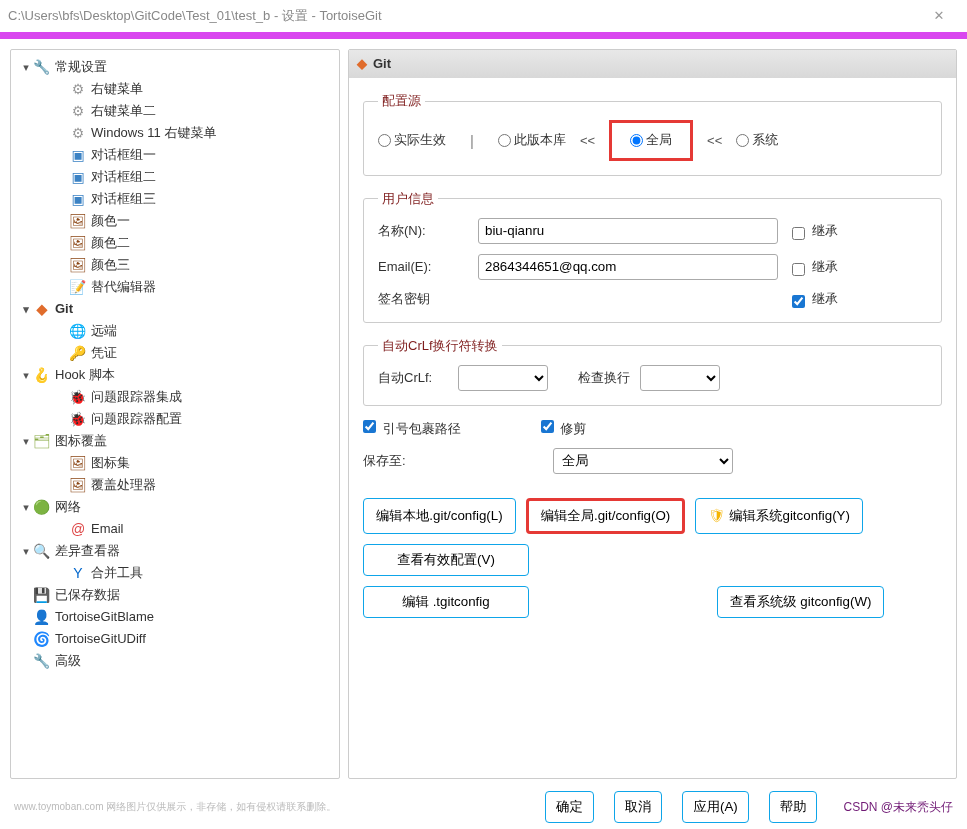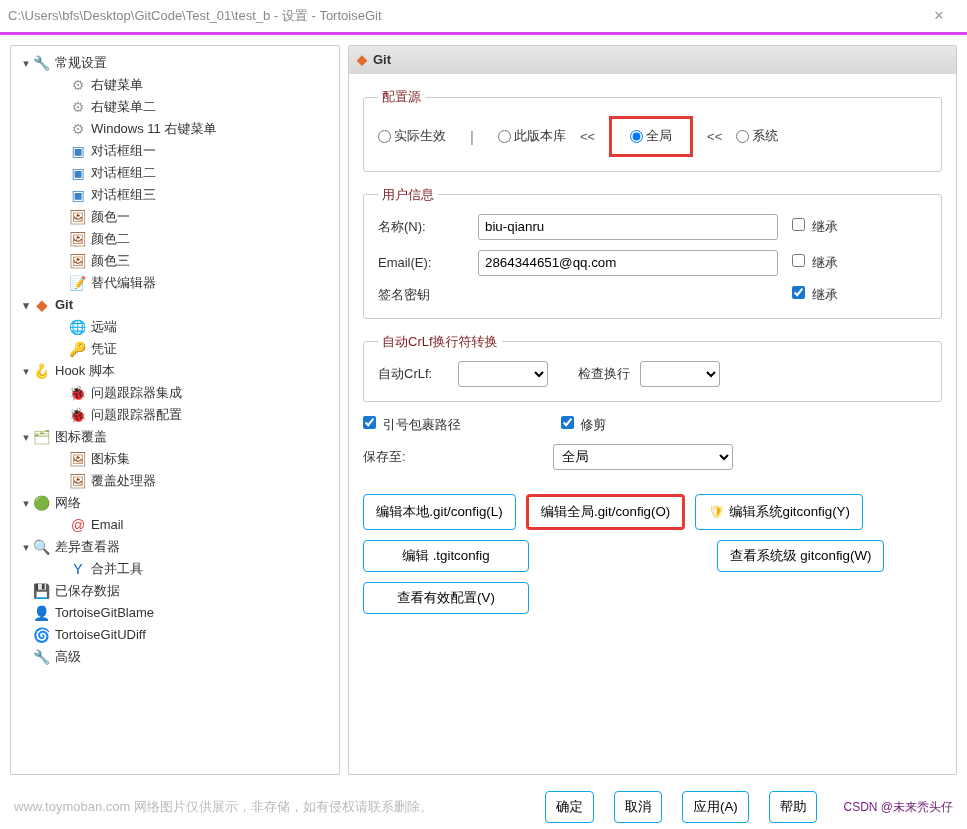--- a/index.html
+++ b/index.html
@@ -1,19 +1,19 @@
 <!DOCTYPE html>
 <html><head>
 <meta charset="utf-8">
 <style>
 * { box-sizing: border-box; font-family: "Microsoft YaHei", "Segoe UI", sans-serif; }
 body { margin: 0; background: #fff; font-size: 13px; color: #333; width: 967px; height: 829px; overflow: hidden; position: relative; }
 
 
-.titlebar { height: 30px; line-height: 30px; padding: 16px 8px; color: #888; border-bottom: 3px solid #d946ef; display: flex; align-items: center; }
+.titlebar { height: 30px; line-height: 30px; padding: 16px 8px; color: #888; border-bottom: 7px solid #d946ef; display: flex; align-items: center; }
 .titlebar .title { flex: 1; }
 .titlebar .close { width: 40px; text-align: center; color: #999; cursor: pointer; }
 
 
 .main { display: flex; height: 750px; padding: 10px; gap: 8px; }
 .tree-panel { width: 330px; border: 1px solid #ccc; border-radius: 2px; overflow-y: auto; padding: 6px 4px; }
 .content-panel { flex: 1; border: 1px solid #ccc; border-radius: 2px; display: flex; flex-direction: column; overflow: hidden; }
 
 
 .tree-item { display: flex; align-items: center; height: 22px; line-height: 22px; cursor: pointer; white-space: nowrap; }
@@ -33,31 +33,31 @@
 .row { display: flex; align-items: center; margin-bottom: 10px; }
 .row:last-child { margin-bottom: 0; }
 .radio-row { display: flex; align-items: center; gap: 6px; }
 .radio-row label { display: inline-flex; align-items: center; gap: 0; }
 .hl-red { border: 3px solid #e53935; padding: 8px 18px; }
 .sep-arrow { color: #555; padding: 0 8px; }
 .sep-bar { color: #888; padding: 0 18px; font-size: 15px; }
 
 .form-label { width: 100px; }
 .form-input { width: 300px; height: 26px; border: 1px solid #aaa; border-radius: 3px; padding: 0 6px; }
-.inherit-wrap { margin-left: 14px; display: inline-flex; align-items: flex-start; gap: 4px; }
+.inherit-wrap { margin-left: 14px; display: inline-flex; align-items: flex-end; gap: 4px; }
 
 select { height: 26px; border: 1px solid #aaa; border-radius: 3px; background: #fff; padding: 0 4px; }
 
 .btn-row { display: flex; gap: 10px; margin-bottom: 10px; }
 .btn { border: 1px solid #0ea5e9; background: #fff; border-radius: 4px; padding: 6px 12px; cursor: pointer; display: inline-flex; align-items: center; gap: 4px; white-space: nowrap; }
 .btn.hl { border: 3px solid #e53935; }
 
 
 .footer { position: absolute; bottom: 6px; left: 0; right: 0; padding: 0 14px; display: flex; align-items: center; gap: 16px; }
-.footer .watermark { color: #bbb; font-size: 13px; }
+.footer .watermark { color: #bbb; font-size: 10px; }
 .footer .btns { margin-left: auto; display: flex; gap: 20px; }
 .footer .btn { padding: 6px 10px; text-align: center; }
 .footer .csdn { color: #701a75; font-size: 12px; margin-left: 10px; }
 
 input[type=checkbox], input[type=radio] { margin: 0 3px 0 0; }
 .cb-blue { accent-color: #1976d2; }
 .shield { color: #f5b400; }
 
 
 .ico-wrench { color: #2c7be5; }
@@ -299,21 +299,21 @@
         <div class="row">
           <span class="form-label" style="width:80px">自动CrLf:</span>
           <select style="width:90px"></select>
           <span style="width:30px"></span>
           <span>检查换行</span>
           <span style="width:10px"></span>
           <select style="width:80px"></select>
         </div>
       </fieldset>
 
-      <div class="row" style="gap:100px;">
+      <div class="row" style="gap:80px;">
         <label><input type="checkbox" class="cb-blue" checked="" style=""> <span>引号包裹路径</span></label>
         <label><input type="checkbox" class="cb-blue" checked="" style=""> <span>修剪</span></label>
       </div>
 
       <div class="row">
         <span class="form-label" style="width:190px">保存至:</span>
         <select style="width:180px"><option>全局</option></select>
       </div>
 
       <div style="height:14px"></div>
@@ -325,30 +325,30 @@
         <button class="btn hl">
             <span>编辑全局.git/config(O)</span>
           </button>
         <button class="btn">
             <span class="shield">🛡</span>
             <span>编辑系统gitconfig(Y)</span>
           </button>
       </div>
       <div class="btn-row">
         <button class="btn" style="width:166px;justify-content:center">
+            <span>查看有效配置(V)</span>
+          </button>
+      </div>
+      <div class="btn-row">
+        <button class="btn" style="width:166px;justify-content:center">
             <span>编辑 .tgitconfig</span>
           </button>
         <span style="width:168px"></span>
         <button class="btn">
             <span>查看系统级 gitconfig(W)</span>
-          </button>
-      </div>
-      <div class="btn-row">
-        <button class="btn" style="width:166px;justify-content:center">
-            <span>查看有效配置(V)</span>
           </button>
       </div>
 
     </div>
   </div>
 </div>
 
 <div class="footer">
   <span class="watermark">www.toymoban.com 网络图片仅供展示，非存储，如有侵权请联系删除。</span>
   <div class="btns">

